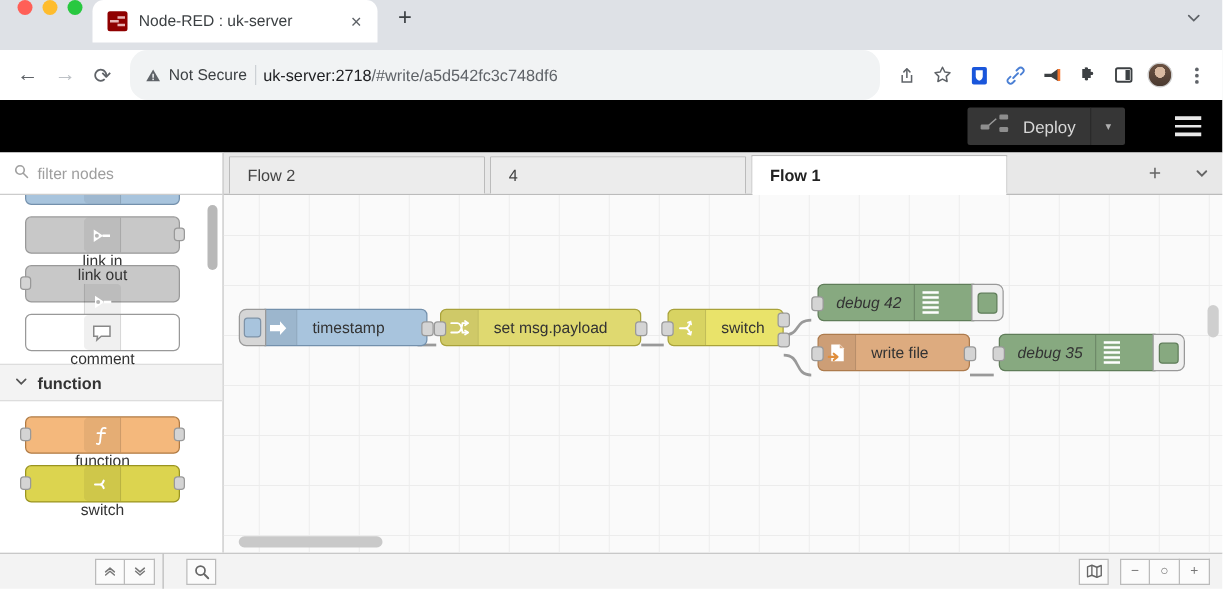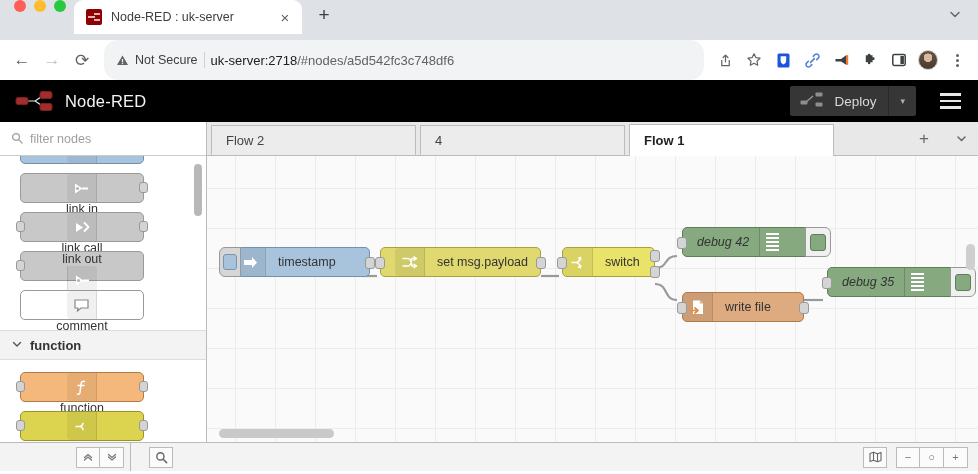--- a/index.html
+++ b/index.html
@@ -91,40 +91,40 @@
   .nr-header {
     height: 42px; background: #000; display: flex; align-items: center;
     padding: 0 0 0 14px;
   }
   .nr-logo { display: flex; align-items: center; gap: 9px; }
   .nr-logo-mark { width: 42px; height: 22px; position: relative; }
   .nr-logo-text { color: #f3f3f3; font-size: 16.5px; letter-spacing: .2px; }
   .nr-head-spacer { flex: 1; }
   .deploy-btn {
     height: 30px; background: #363636; display: flex; align-items: center;
-    border-radius: 2px; margin-right: 12px; overflow: hidden;
+    border-radius: 2px; margin-right: 28px; overflow: hidden;
   }
   .deploy-main {
     display: flex; align-items: center; gap: 8px; padding: 0 12px 0 10px;
     height: 100%; border-right: 1px solid #2a2a2a;
   }
   .deploy-label { color: #d8d8d8; font-size: 13.5px; }
   .deploy-caret { padding: 0 11px; color: #b0b0b0; font-size: 9px; }
   .hamburger {
     width: 44px; height: 42px; display: flex; flex-direction: column;
     justify-content: center; align-items: center; gap: 4px; margin-right: 6px;
   }
   .hamburger i { width: 21px; height: 2.5px; background: #e8e8e8; display: block; }
 
   
   .workspace { display: flex; height: 320px; }
 
   
   .palette {
-    width: 207px; background: #fff; border-right: 1px solid #bbb;
+    width: 179px; background: #fff; border-right: 1px solid #bbb;
     display: flex; flex-direction: column; position: relative;
   }
   .filter-box {
     height: 34px; border-bottom: 1px solid #ccc; display: flex;
     align-items: center; gap: 7px; padding: 0 11px; flex: none;
   }
   .filter-icon { color: #a0a0a0; font-size: 11px; }
   .filter-text { font-size: 12.5px; color: #9e9e9e; }
   .palette-list { flex: 1; overflow: hidden; position: relative; padding-top: 0; }
 
@@ -317,21 +317,21 @@
     <div class="omnibox">
       <span class="notsecure">
         <svg class="warn-tri" width="13" height="13" viewBox="0 0 13 13">
           <path d="M6.5 1.6 L12 11 L1 11 Z" fill="#5f6368"></path>
           <rect x="5.9" y="5" width="1.2" height="3.2" fill="#f1f3f4"></rect>
           <rect x="5.9" y="8.9" width="1.2" height="1.2" fill="#f1f3f4"></rect>
         </svg>
         <span class="notsecure-text">Not Secure</span>
       </span>
       <span class="omni-sep"></span>
-      <span class="url"><span class="host">uk-server:2718</span><span class="path">/#nodes/a5d542fc3c748df6</span></span>
+      <span class="url"><span class="host">uk-server:2718</span><span class="path">/#write/a5d542fc3c748df6</span></span>
     </div>
 
     <div class="tb-icons">
       <span class="tbi">
         <svg width="15" height="15" viewBox="0 0 16 16">
             <path d="M8 2.2 L8 10" stroke="#5f6368" stroke-width="1.3" fill="none"></path>
             <path d="M5.4 4.8 L8 2.2 L10.6 4.8" stroke="#5f6368" stroke-width="1.3" fill="none" stroke-linecap="round" stroke-linejoin="round"></path>
             <path d="M4 7.5 L4 13.4 L12 13.4 L12 7.5" stroke="#5f6368" stroke-width="1.3" fill="none"></path>
           </svg>
       </span>
@@ -378,31 +378,20 @@
             <i></i>
             <i></i>
             <i></i>
           </span>
       </span>
     </div>
   </div>
 </div>
 
 <div class="nr-header">
-  <div class="nr-logo">
-    <span class="nr-logo-mark">
-      <svg width="42" height="22" viewBox="0 0 42 22">
-        <path d="M12 11 L21 11 M21 11 L30 5 M21 11 L30 17" stroke="#e8e8e8" stroke-width="1.2" fill="none"></path>
-        <rect x="2" y="7.5" width="12" height="7" rx="2" fill="#a32c2c" stroke="#7e1f1f"></rect>
-        <rect x="26" y="1.5" width="12" height="7" rx="2" fill="#a32c2c" stroke="#7e1f1f"></rect>
-        <rect x="26" y="13.5" width="12" height="7" rx="2" fill="#a32c2c" stroke="#7e1f1f"></rect>
-      </svg>
-    </span>
-    <span class="nr-logo-text">Node-RED</span>
-  </div>
 
   <div class="nr-head-spacer"></div>
 
   <div class="deploy-btn">
     <div class="deploy-main">
       <span>
         <svg width="26" height="17" viewBox="0 0 26 17">
           <path d="M5 12 L13 5" stroke="#9a9a9a" stroke-width="1.2" fill="none"></path>
           <rect x="0.5" y="9.5" width="7" height="4" rx="1" fill="#8e8e8e"></rect>
           <rect x="15.5" y="1.5" width="7" height="4" rx="1" fill="#8e8e8e"></rect>
@@ -446,31 +435,20 @@
           <svg width="17" height="15" viewBox="0 0 17 15">
               <path d="M2 2.5 L9.5 7.5 L2 12.5 Z" fill="#fff"></path>
               <path d="M9 7.5 L15 7.5" stroke="#fff" stroke-width="2"></path>
               <circle cx="4.5" cy="7.5" r="1.6" fill="#b5b5b5"></circle>
             </svg>
         </span>
         <span class="pnode-label">link in</span>
         <span class="port out"></span>
       </div>
 
-      <div class="pnode pn-gray">
-        <span class="pnode-icon">
-          <svg width="17" height="15" viewBox="0 0 17 15">
-              <path d="M3 3 L10 7.5 L3 12 Z" fill="#fff"></path>
-              <path d="M11 2.5 L15.5 7 L11 11.5" stroke="#fff" stroke-width="1.8" fill="none" stroke-linejoin="round"></path>
-            </svg>
-        </span>
-        <span class="pnode-label">link call</span>
-        <span class="port in"></span>
-        <span class="port out"></span>
-      </div>
 
       <div class="pnode pn-gray">
         <span class="pnode-icon right">
           <svg width="17" height="15" viewBox="0 0 17 15">
               <path d="M2 2.5 L9.5 7.5 L2 12.5 Z" fill="#fff"></path>
               <path d="M9 7.5 L15 7.5" stroke="#fff" stroke-width="2"></path>
               <circle cx="4.5" cy="7.5" r="1.6" fill="#b5b5b5"></circle>
             </svg>
         </span>
         <span class="pnode-label">link out</span>
@@ -554,21 +532,21 @@
             </span>
           <span class="fn-icon">
             <svg width="17" height="15" viewBox="0 0 17 15">
                 <path d="M2 5 L10 5 L10 2 L15 7.5 L10 13 L10 10 L2 10 Z" fill="#fff"></path>
               </svg>
           </span>
           <span class="fn-label">timestamp</span>
           <span class="fport" style="right:-6px;"></span>
         </div>
 
-        <div class="fnode fn-change" style="left:173px; top:91px; width:161px;justify-content:flex-end;">
+        <div class="fnode fn-change" style="left:173px; top:91px; width:161px;">
           <span class="fn-icon">
             <svg width="17" height="15" viewBox="0 0 17 15">
                 <path d="M2 3.5 L7 3.5 Q10 3.5 11 11 L15 11 M2 11 L7 11 Q10 11 11 3.5 L15 3.5" stroke="#fff" stroke-width="1.5" fill="none" stroke-linecap="round"></path>
                 <path d="M13 1.8 L15.5 3.5 L13 5.2 M13 9.3 L15.5 11 L13 12.7" stroke="#fff" stroke-width="1.4" fill="none" stroke-linecap="round" stroke-linejoin="round"></path>
               </svg>
           </span>
           <span class="fn-label">set msg.payload</span>
           <span class="fport" style="left:-6px;"></span>
           <span class="fport" style="right:-6px;"></span>
         </div>
@@ -594,21 +572,21 @@
               <span></span>
               <span></span>
               <span></span>
               <span></span>
           </span>
           <span class="btn-right">
               <i></i>
             </span>
         </div>
 
-        <div class="fnode fn-file" style="left:475px; top:111px; width:122px;margin-top:25px;">
+        <div class="fnode fn-file" style="left:475px; top:111px; width:122px;">
           <span class="fn-icon">
             <svg width="17" height="17" viewBox="0 0 17 17">
                 <path d="M4 1.5 L11 1.5 L14 4.5 L14 15 L4 15 Z" fill="#fff"></path>
                 <path d="M10.8 1.7 L10.8 4.6 L13.7 4.6" fill="#ddab7f"></path>
                 <path d="M2 11.5 L8 11.5 M6 9 L9 11.5 L6 14" stroke="#e08e3c" stroke-width="1.7" fill="none" stroke-linecap="round" stroke-linejoin="round"></path>
               </svg>
           </span>
           <span class="fn-label">write file</span>
           <span class="fport" style="left:-6px;"></span>
           <span class="fport" style="right:-6px;"></span>

